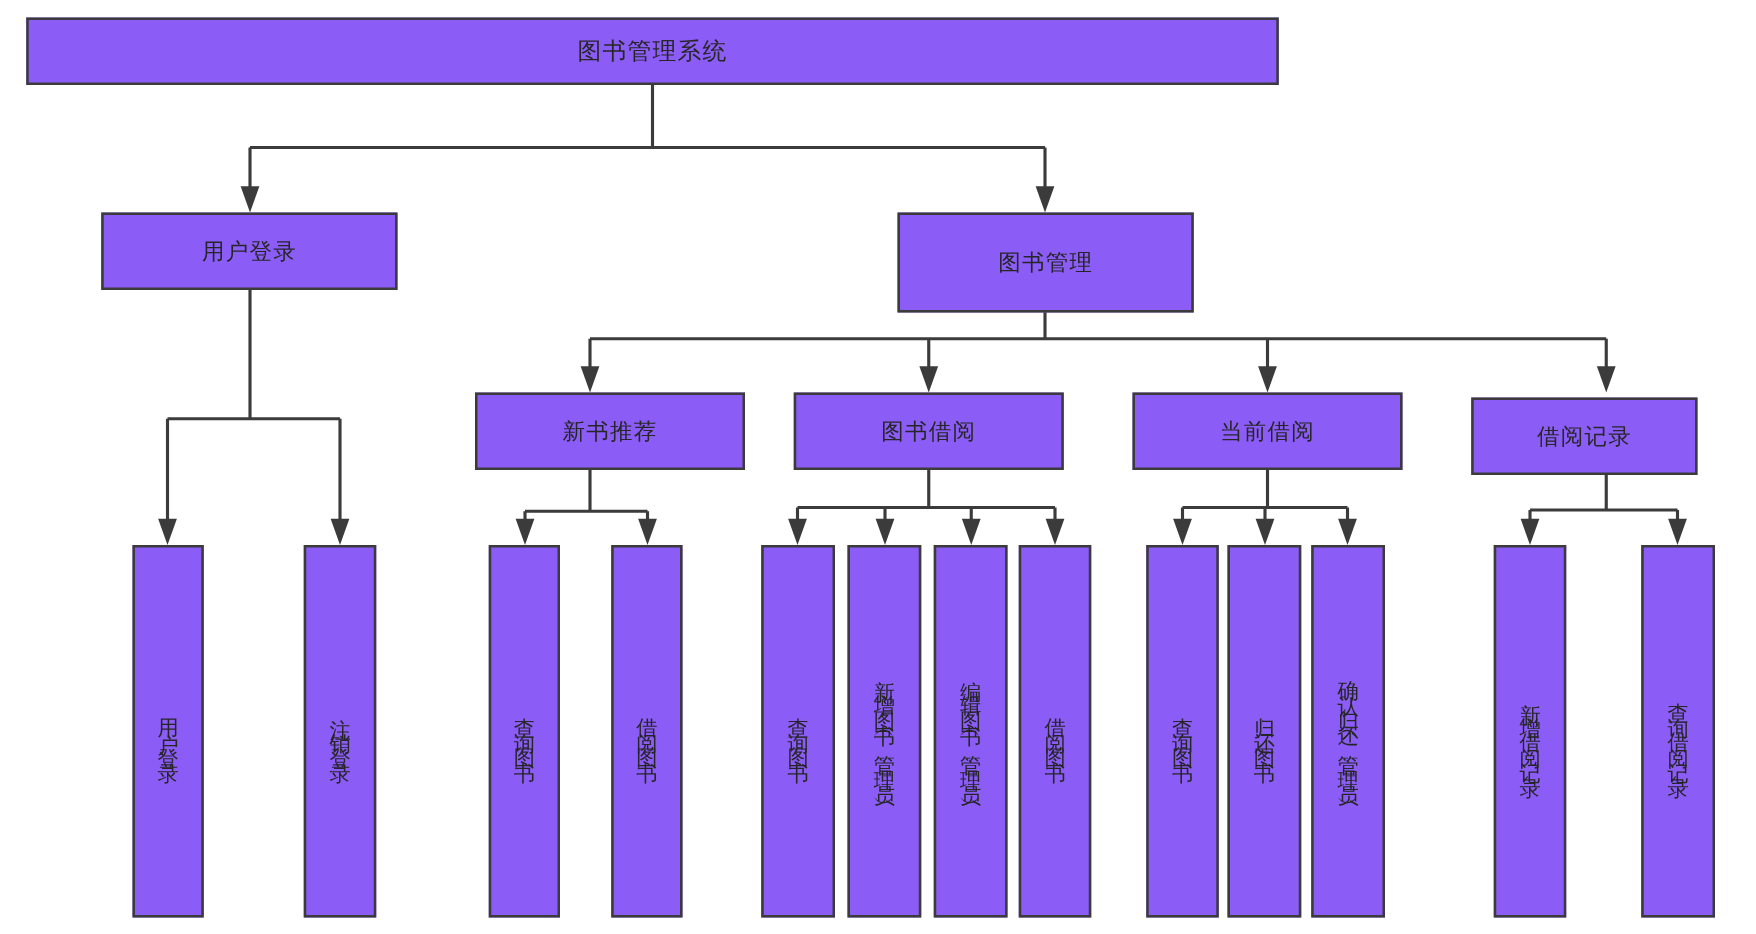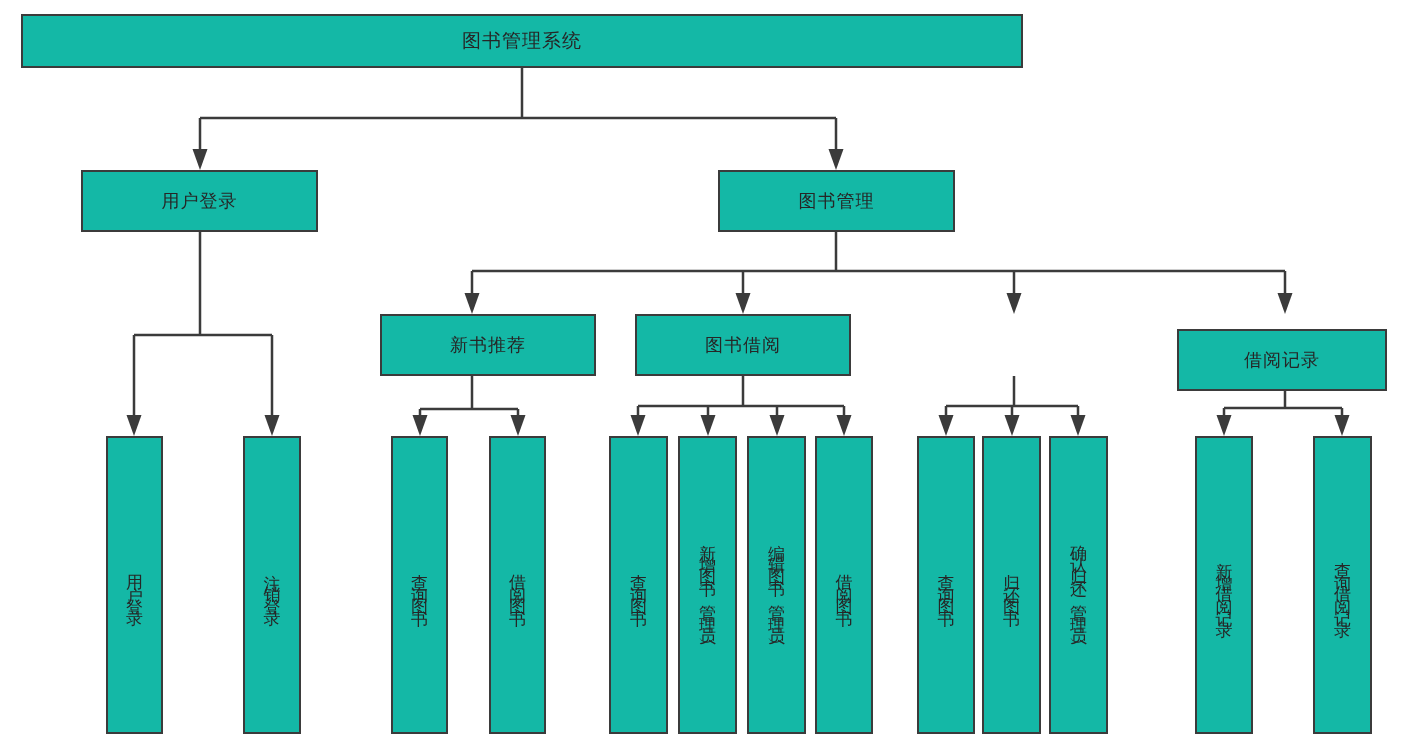--- a/index.html
+++ b/index.html
@@ -13,21 +13,21 @@
   }
   #wires {
     position: absolute;
     left: 0; top: 0;
     width: 1405px; height: 747px;
     z-index: 1;
   }
   .box {
     position: absolute;
     box-sizing: border-box;
-    background: #14b8a6;
+    background: #8b5cf6;
     border: 2px solid #3b3b3b;
     display: flex;
     align-items: center;
     justify-content: center;
     color: #262626;
     z-index: 2;
   }
   .h-box { font-size: 18px; letter-spacing: 1px; }
   .root-box { font-size: 19px; }
   .v-box span {
@@ -89,25 +89,26 @@
       <polygon points="1004.5,415 1019.5,415 1012,436"></polygon>
       <polygon points="1070.5,415 1085.5,415 1078,436"></polygon>
       <polygon points="1216.5,415 1231.5,415 1224,436"></polygon>
       <polygon points="1334.5,415 1349.5,415 1342,436"></polygon>
     </g>
   </svg>
 
   <div class="box h-box root-box" style="left:21px; top:14px; width:1002px; height:54px;">图书管理系统</div>
 
   <div class="box h-box" style="left:81px; top:170px; width:237px; height:62px;">用户登录</div>
-  <div class="box h-box" style="left:718px; top:170px; width:237px; height:62px;text-align:center;">图书管理</div>
+  <div class="box h-box" style="left:718px; top:170px; width:237px; height:80px;text-align:center;">图书管理</div>
 
   <div class="box h-box" style="left:380px; top:314px; width:216px; height:62px;">新书推荐</div>
   <div class="box h-box" style="left:635px; top:314px; width:216px; height:62px;text-align:center;">图书借阅</div>
-  <div class="box h-box" style="left:1177px; top:329px; width:210px; height:62px;">借阅记录</div>
+  <div class="box h-box" style="left:906px; top:314px; width:216px; height:62px;">当前借阅</div>
+  <div class="box h-box" style="left:1177px; top:318px; width:181px; height:62px;">借阅记录</div>
 
   <div class="box v-box" style="left:106px; top:436px; width:57px; height:298px;">
     <span>用户登录</span>
   </div>
   <div class="box v-box" style="left:243px; top:436px; width:58px; height:298px;">
     <span>注销登录</span>
   </div>
 
   <div class="box v-box" style="left:391px; top:436px; width:57px; height:298px;">
     <span>查询图书</span>

